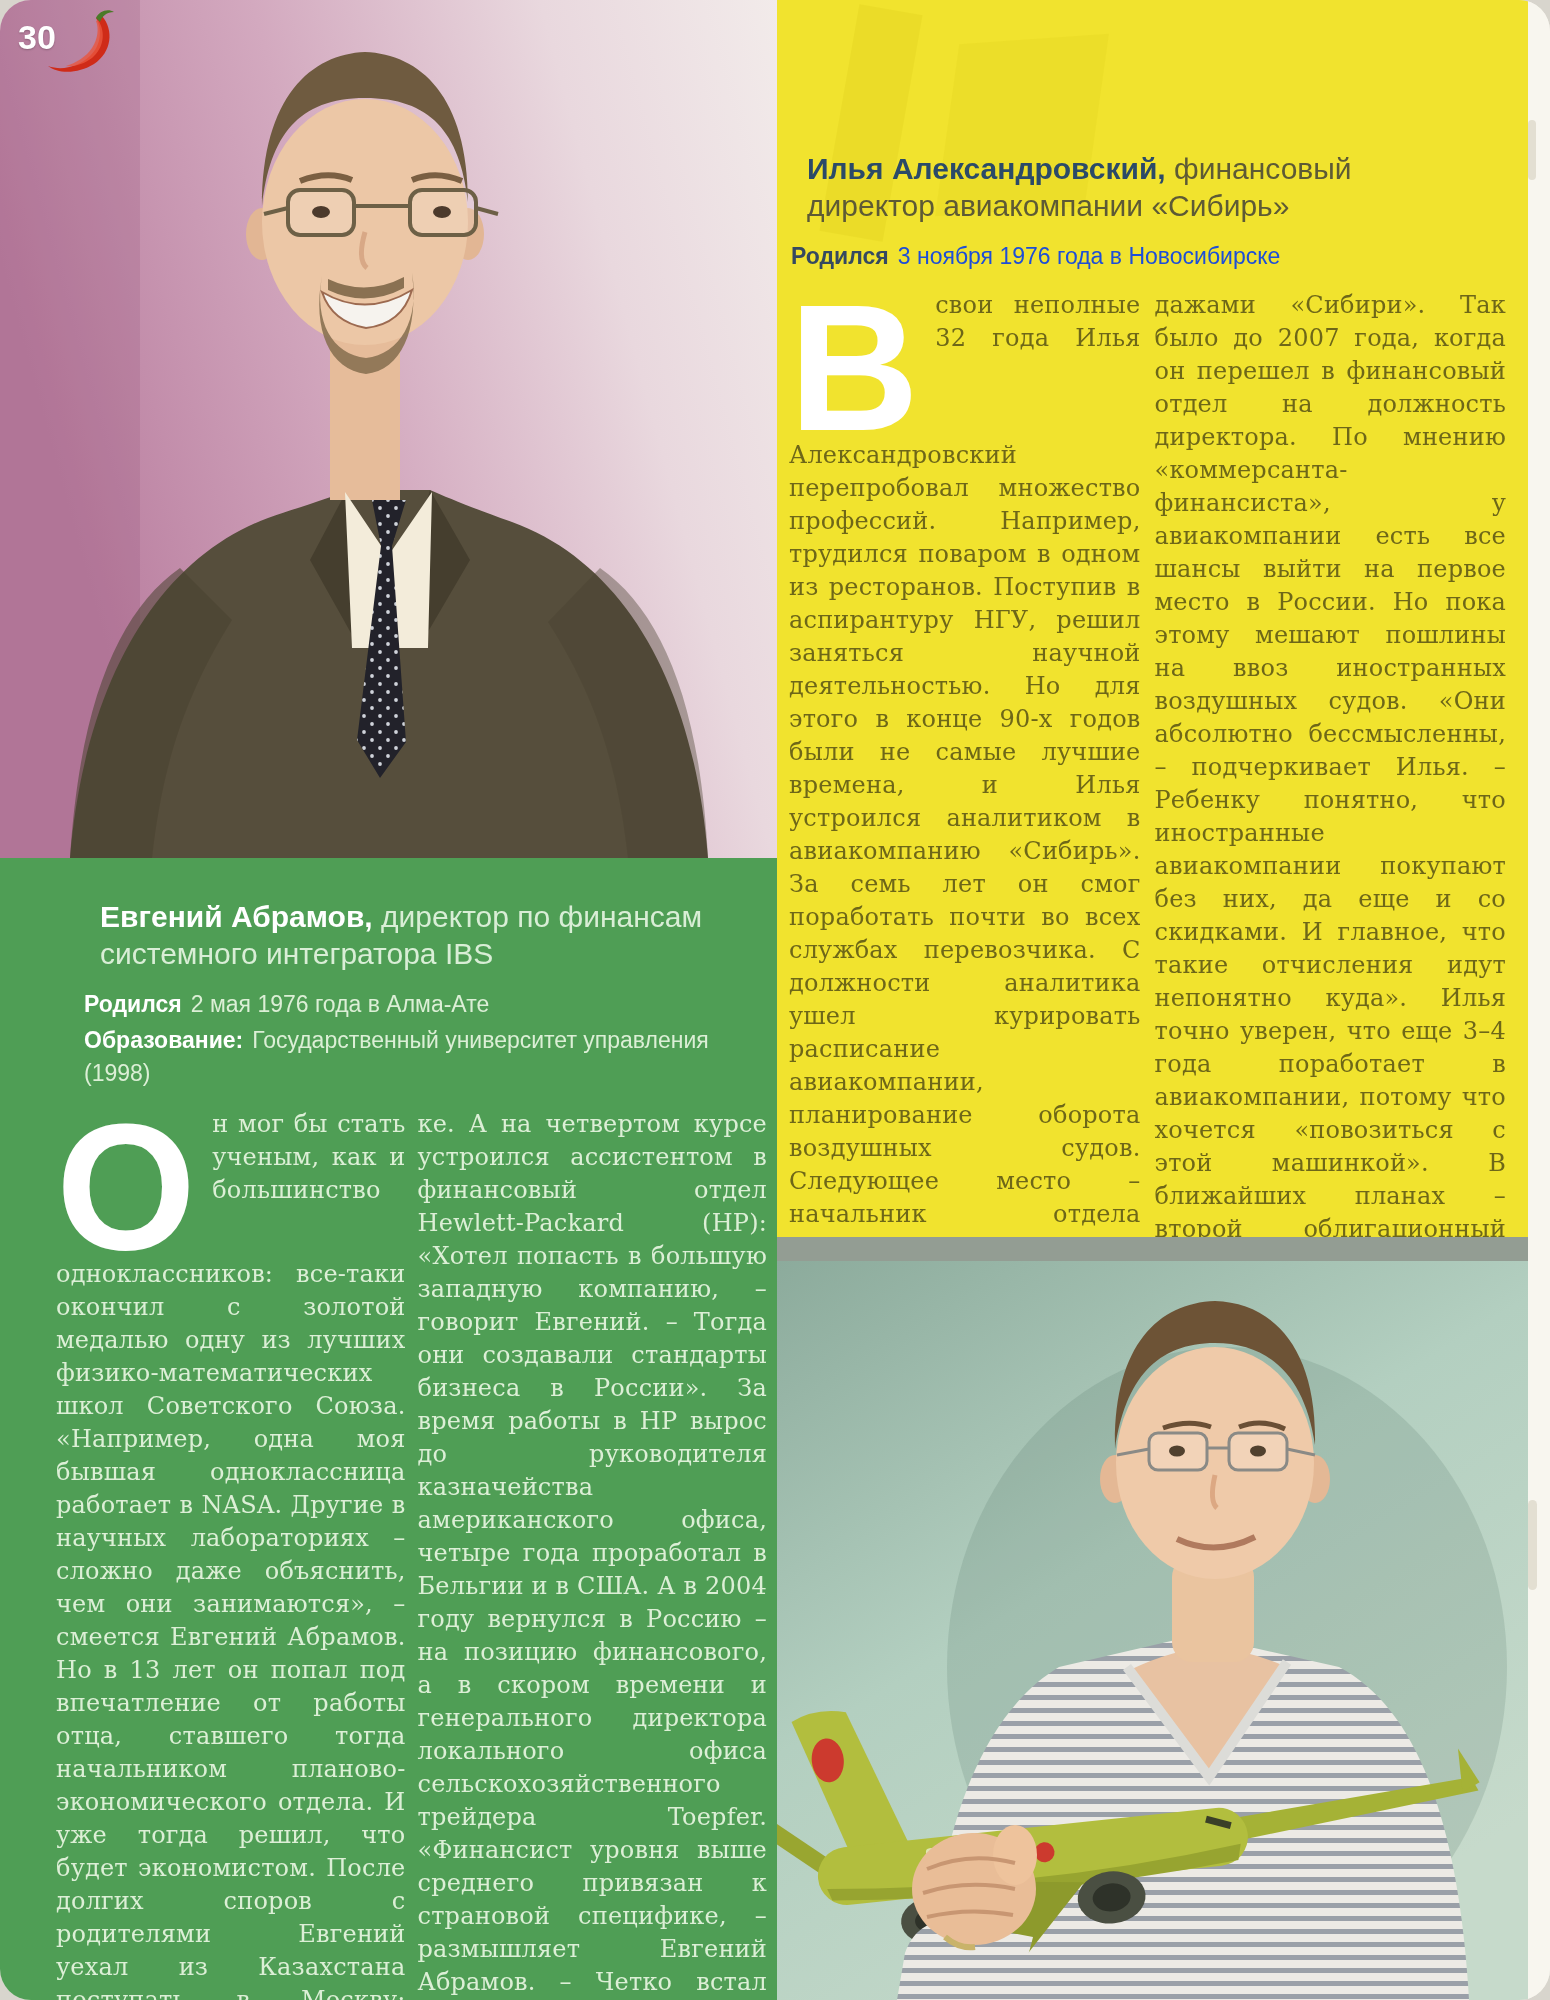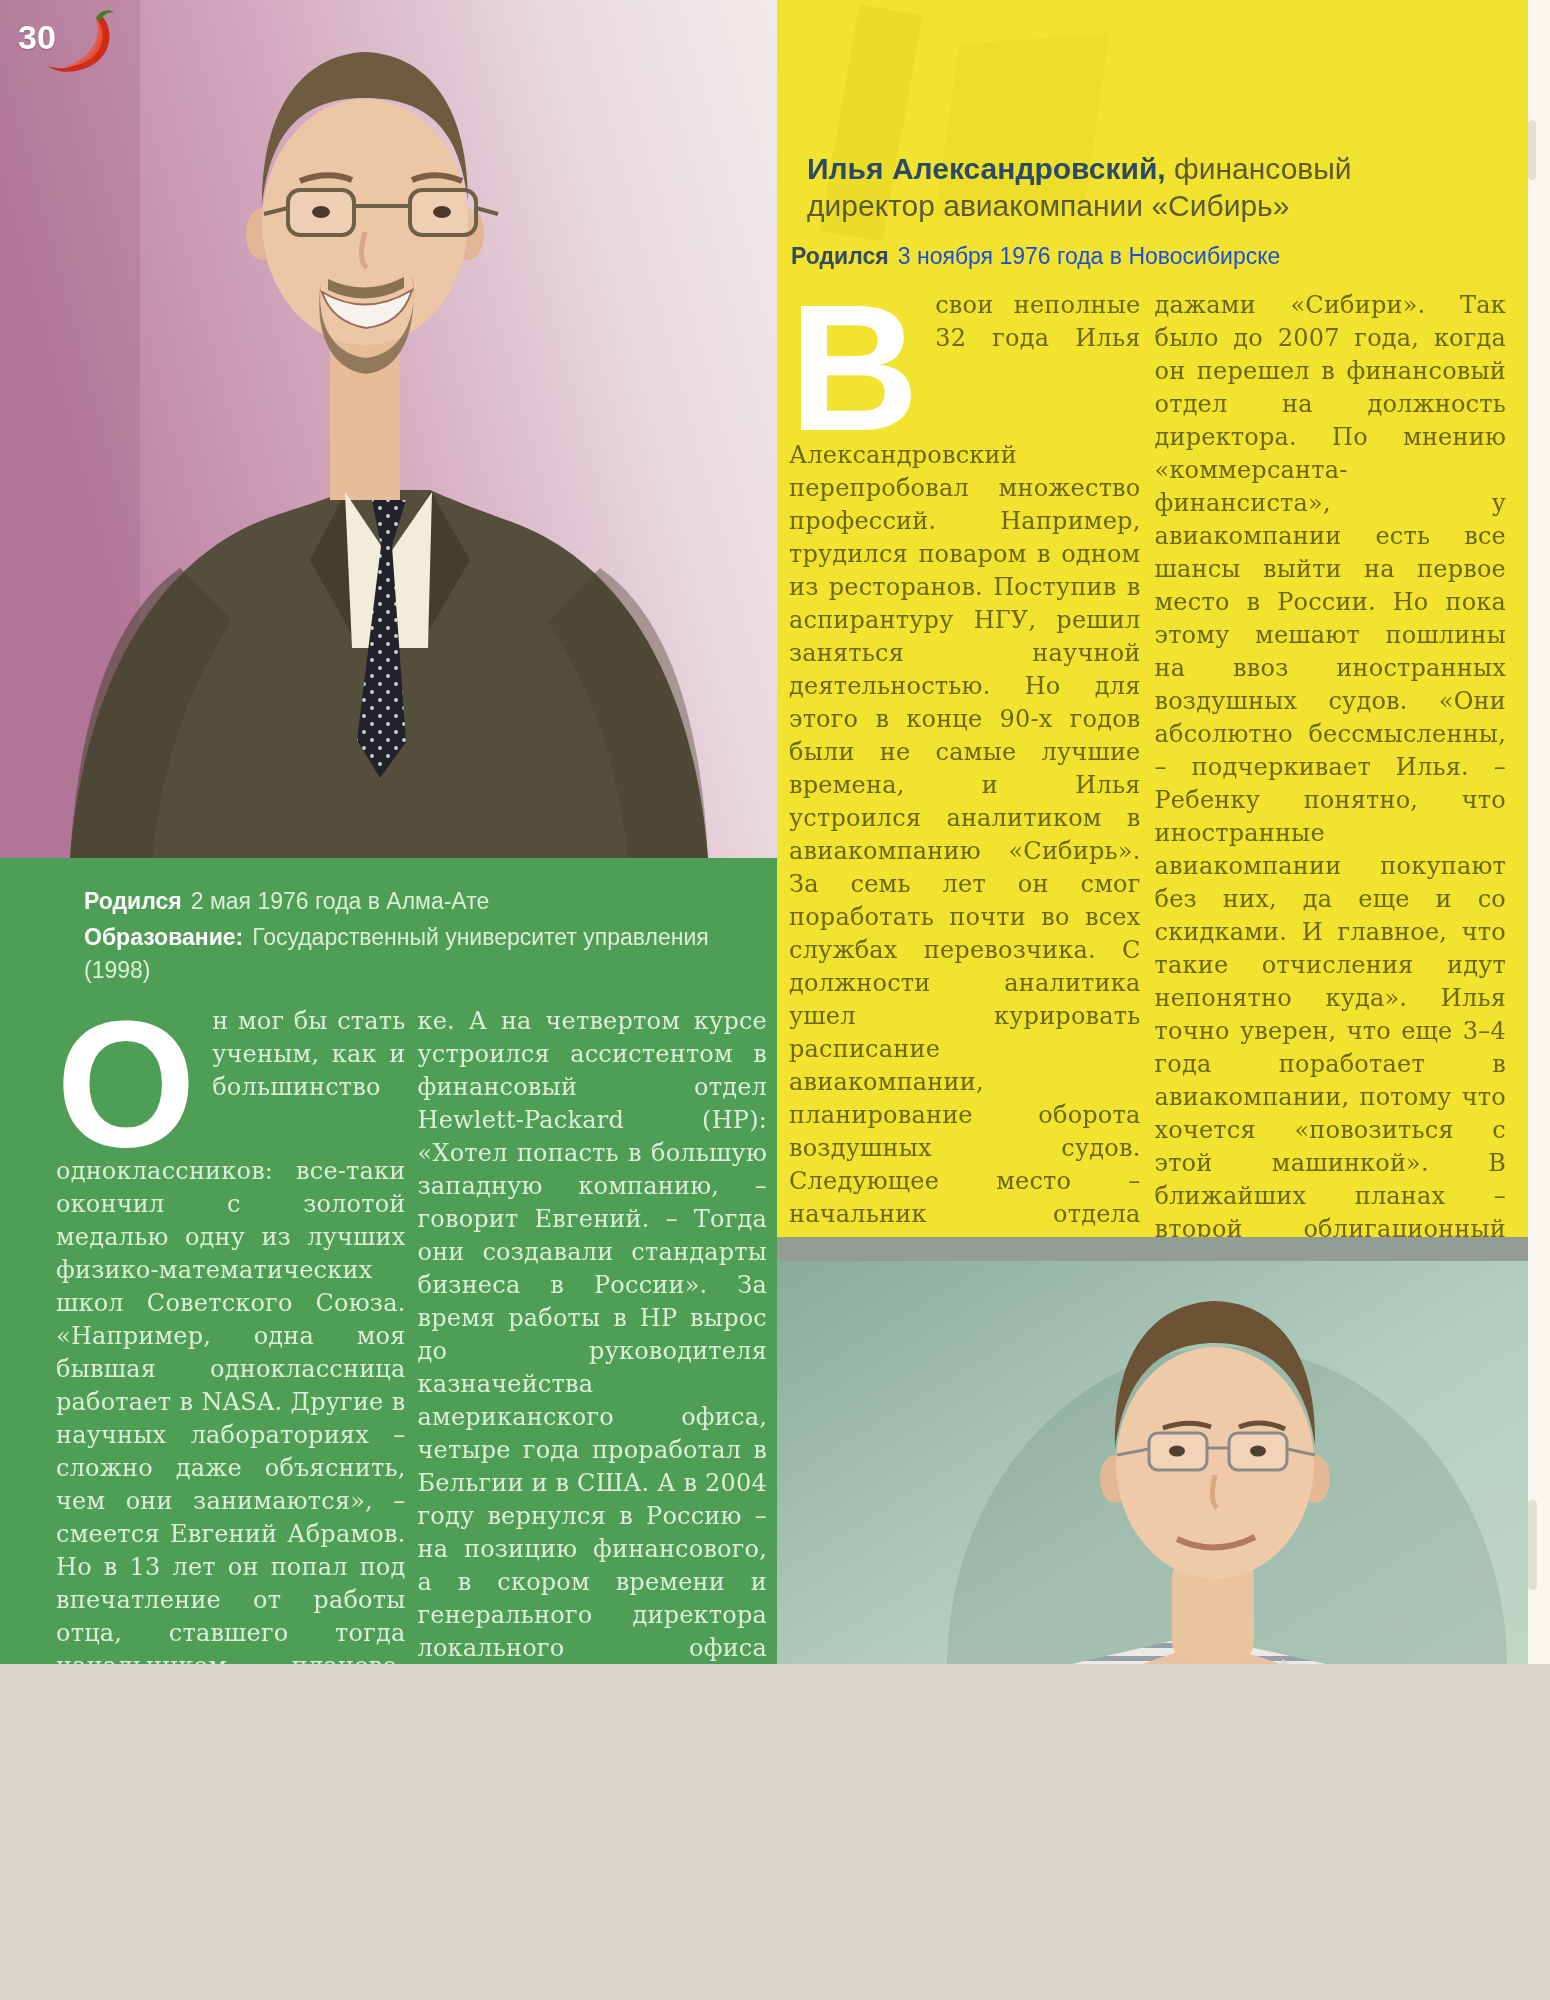--- a/index.html
+++ b/index.html
@@ -1,17 +1,17 @@
 <!DOCTYPE html>
 <html><head>
 <meta charset="utf-8">
 <style>
   html,body{margin:0;padding:0;background:#d8d5cd;}
-  #page{position:relative;width:1550px;height:1664px;background:#efece4;overflow:hidden;
-        font-family:"Liberation Sans",sans-serif;}
+  #page{position:relative;width:1550px;height:2000px;background:#efece4;overflow:hidden;
+        font-family:"Liberation Sans",sans-serif;border-radius:31px;}
 
   
   .photo1{position:absolute;left:0;top:0;width:777px;height:858px;overflow:hidden;}
   .photo2{position:absolute;left:777px;top:1237px;width:751px;height:763px;overflow:hidden;}
   .photo1 svg,.photo2 svg{display:block;width:100%;height:100%;}
 
   
   .pagemark{position:absolute;left:10px;top:4px;width:120px;height:80px;z-index:5;}
   .pepper{position:absolute;left:28px;top:2px;width:86px;height:74px;}
   .pagenum{position:absolute;left:8px;top:14px;color:#ffffff;font-weight:700;font-size:34px;
@@ -141,20 +141,24 @@
         <span class="dropcap">В</span><span>свои неполные 32 года Илья Александровский перепробовал множество профессий. Например, трудился поваром в одном из ресторанов. Поступив в аспирантуру НГУ, решил заняться научной деятельностью. Но для этого в конце 90-х годов были не самые лучшие времена, и Илья устроился аналитиком в авиакомпанию «Сибирь». За семь лет он смог поработать почти во всех службах перевозчика. С должности аналитика ушел курировать расписание авиакомпании, планирование оборота воздушных судов. Следующее место – начальник отдела интерлайнов: заключение с другими авиакомпаниями коммерческих соглашений о перевозках пассажиров. Затем Илья Александровский руководил всеми, в том числе электронными, про-</span>
       </div>
       <div class="col">
         <span>дажами «Сибири». Так было до 2007 года, когда он перешел в финансовый отдел на должность директора. По мнению «коммерсанта-финансиста», у авиакомпании есть все шансы выйти на первое место в России. Но пока этому мешают пошлины на ввоз иностранных воздушных судов. «Они абсолютно бессмысленны, – подчеркивает Илья. – Ребенку понятно, что иностранные авиакомпании покупают без них, да еще и со скидками. И главное, что такие отчисления идут непонятно куда». Илья точно уверен, что еще 3–4 года поработает в авиакомпании, потому что хочется «повозиться с этой машинкой». В ближайших планах – второй облигационный займ, а также подготовка необходимой отчетности для возможного проведения IPO в 2009-м или 2010 году.</span>
       </div>
     </div>
   </section>
 
   <section class="green">
     <header class="g-head">
+      <h1 class="title">
+        <span class="name">Евгений Абрамов,</span>
+        <span class="role">директор по финансам системного интегратора IBS</span>
+      </h1>
       <p class="meta">
         <span class="label">Родился</span><span class="val">2 мая 1976 года в Алма-Ате</span>
       </p>
       <p class="meta">
         <span class="label">Образование:</span><span class="val">Государственный университет управления (1998)</span>
       </p>
     </header>
     <div class="cols">
       <div class="col">
         <span class="dropcap">О</span><span>н мог бы стать ученым, как и большинство одноклассников: все-таки окончил с золотой медалью одну из лучших физико-математических школ Советского Союза. «Например, одна моя бывшая одноклассница работает в NASA. Другие в научных лабораториях – сложно даже объяснить, чем они занимаются», – смеется Евгений Абрамов. Но в 13 лет он попал под впечатление от работы отца, ставшего тогда начальником планово-экономического отдела. И уже тогда решил, что будет экономистом. После долгих споров с родителями Евгений уехал из Казахстана поступать в Москву: «Непросто было доказать, что это правильный путь. Но другого варианта я даже не рассматривал». Поначалу приходилось довольно тяжело: будущий CFO IBS подрабатывал грузчиком, торговал в палат-</span>

